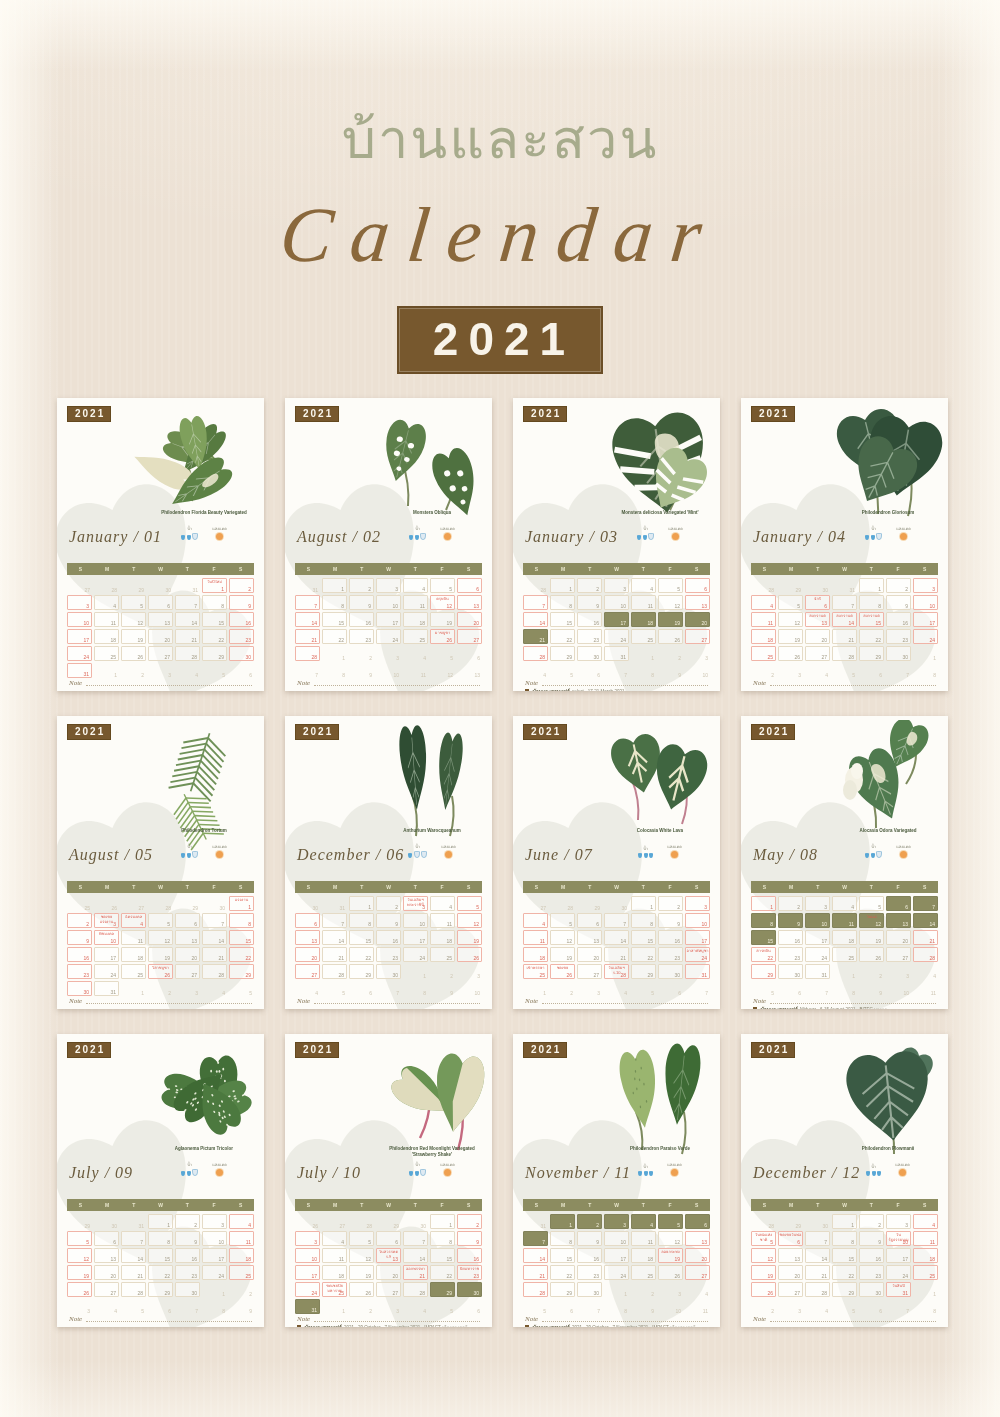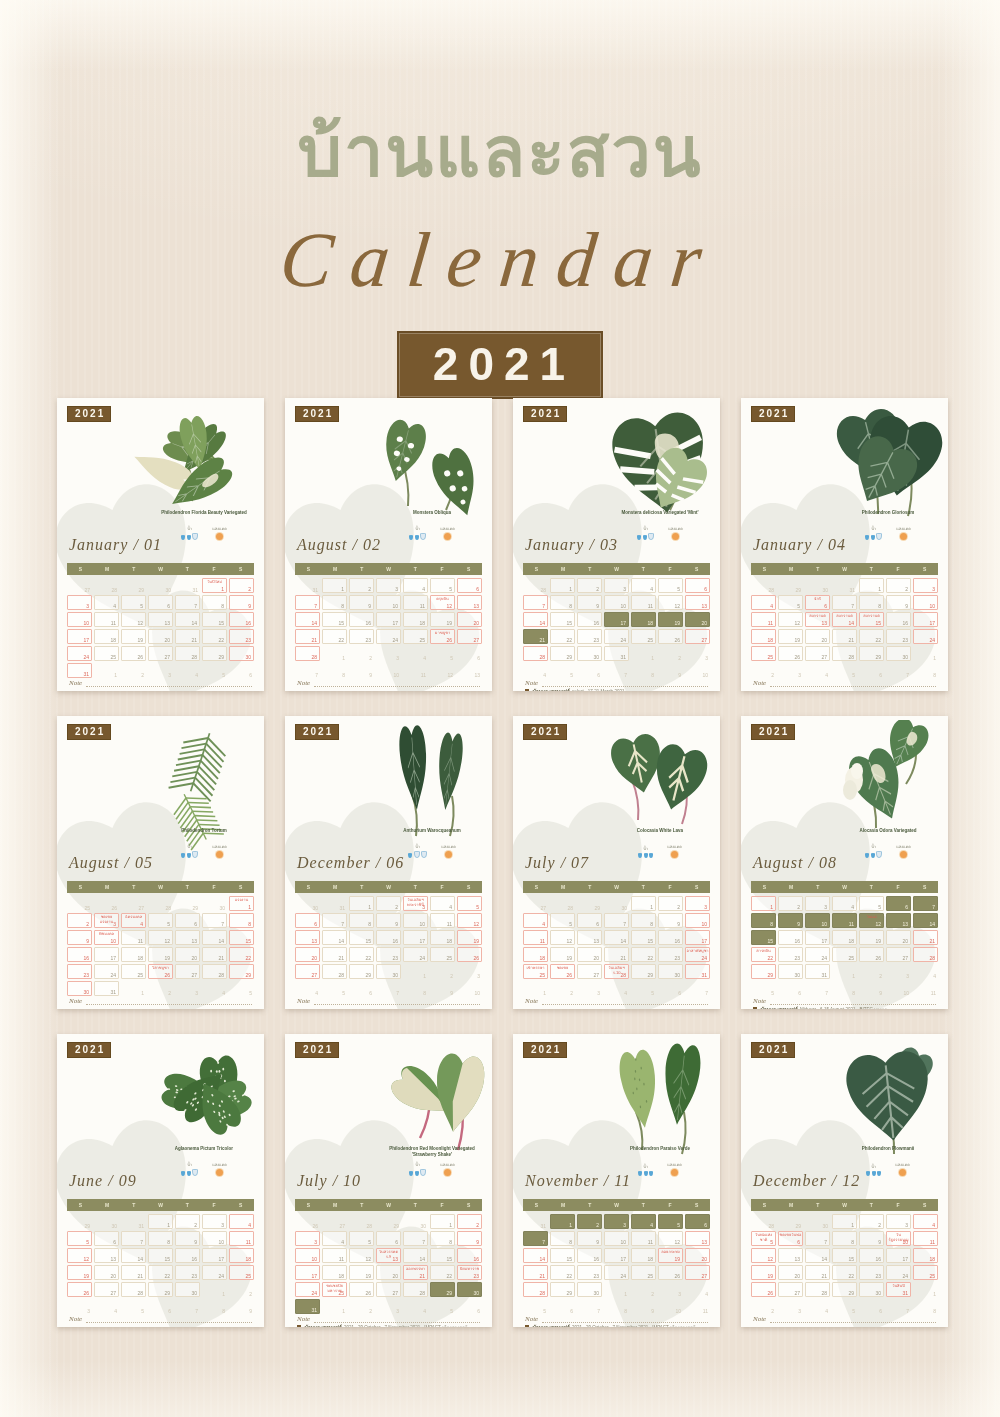--- a/index.html
+++ b/index.html
@@ -7,21 +7,21 @@
        font-family:"Liberation Sans",sans-serif;
        background:#ece1d4;}
   
   .texture{position:absolute;inset:0;pointer-events:none;
     background:
       repeating-linear-gradient(90deg, rgba(255,255,255,.10) 0 2px, rgba(0,0,0,0) 2px 7px),
       linear-gradient(90deg, rgba(255,252,245,.85) 0%, rgba(255,252,245,0) 6%, rgba(255,252,245,0) 94%, rgba(255,252,245,.8) 100%),
       linear-gradient(180deg, rgba(255,252,245,.75) 0%, rgba(255,252,245,0) 5%, rgba(255,252,245,0) 96%, rgba(255,252,245,.5) 100%),
       radial-gradient(1200px 500px at 50% -100px, rgba(255,250,240,.5), rgba(0,0,0,0) 70%);}
   .header{position:absolute;left:0;right:0;top:96px;text-align:center;}
-  .title-thai{font-size:70px;font-weight:bold;color:#a7ab8c;letter-spacing:2px;
+  .title-thai{font-size:54px;font-weight:normal;color:#a7ab8c;letter-spacing:2px;
       font-family:"Liberation Sans",sans-serif;}
   .title-script{margin-top:8px;font-family:"Liberation Serif",serif;font-style:italic;
       font-size:78px;color:#8a683c;letter-spacing:18px;transform:skewX(-6deg);}
   .year-box{display:inline-block;margin-top:26px;background:#77582e;color:#f8f3e9;
       font-size:46px;font-weight:bold;letter-spacing:10px;padding:4px 26px 6px 34px;
       border:2px solid #6a4d26;box-shadow:0 0 0 1px rgba(255,255,255,.25) inset;}
   
   .pages{position:absolute;left:57px;top:398px;width:891px;
       display:grid;grid-template-columns:repeat(4,207px);grid-auto-rows:293px;
       column-gap:21px;row-gap:25px;}
@@ -37,38 +37,38 @@
   .care{position:absolute;right:8px;top:127px;width:104px;display:flex;
       justify-content:center;gap:14px;align-items:flex-end;}
   .care .grp{display:flex;flex-direction:column;align-items:center;gap:1px;}
   .care .lbl{font-style:normal;font-size:4px;color:#8a8a77;}
   .drops{display:flex;gap:1.5px;align-items:flex-end;}
   .drop{width:4px;height:5px;border-radius:50% 50% 50% 50%/10% 10% 70% 70%;
       background:#58a7d6;}
   .drop.off{background:#dfeaf2;border:0.5px solid #9cc4dd;}
   .sun{width:7px;height:7px;border-radius:50%;background:#efa050;
       box-shadow:0 0 0 1px #f6d9b4;}
-  .month-label{position:absolute;left:12px;top:138px;font-family:"Liberation Serif",serif;
+  .month-label{position:absolute;left:12px;top:130px;font-family:"Liberation Serif",serif;
       font-style:italic;font-size:16px;color:#6b5c3e;letter-spacing:1px;}
   .weekbar{position:absolute;left:10px;top:165px;width:187px;height:12px;
       background:#8c8c60;display:flex;align-items:center;}
   .weekbar span{flex:1;text-align:center;font-size:5px;font-weight:bold;color:#e9e7cd;}
   .mgrid{position:absolute;left:10px;top:180px;width:187px;
       display:grid;grid-template-columns:repeat(7,1fr);grid-auto-rows:15px;gap:2px;}
   .c{position:relative;border-radius:1px;}
   .c .num{position:absolute;right:2px;bottom:0px;font-size:5px;color:#a39c87;}
   .c.in{border:1px solid #e5dbc6;background:rgba(255,255,255,.55);}
   .c.we{border-color:#f0b4a7;}
   .c.we .num{color:#dd6a5c;}
   .c.ev{background:#8c8c60;border:1px solid #82825a;}
   .c.ev .num{color:#f3efdd;}
   .c.out .num{color:#cfc7b4;}
   .hl{position:absolute;left:0;right:0;top:1px;text-align:center;font-size:4px;
       line-height:4.5px;color:#dd5b4e;overflow:hidden;max-height:9px;}
-  .note{position:absolute;left:12px;right:12px;top:281px;display:flex;align-items:flex-end;gap:4px;}
+  .note{position:absolute;left:12px;right:12px;top:281px;display:flex;align-items:flex-start;gap:4px;}
   .note .nlbl{font-family:"Liberation Serif",serif;font-style:italic;font-size:7px;color:#8a7a5c;}
   .note .line{flex:1;border-bottom:1px dotted #bfb29a;height:6px;}
   .footnote{position:absolute;left:12px;right:8px;top:289px;font-size:4.5px;color:#8a8570;
       display:flex;align-items:center;gap:3px;white-space:nowrap;overflow:hidden;}
   .fsq{width:4px;height:4px;background:#77582e;display:inline-block;}
   .fbrand{font-weight:bold;font-style:italic;color:#5f5a40;font-size:5px;}
 </style>
 </head>
 <body>
 
@@ -1280,21 +1280,21 @@
             <span class="drop"></span>
             <span class="drop"></span>
             <span class="drop"></span>
           </span>
         </span>
       <span class="grp">
           <i class="lbl">แสงแดด</i>
           <span class="sun"></span>
         </span>
     </div>
-    <div class="month-label">July / 07</div>
+    <div class="month-label">June / 07</div>
     <div class="weekbar">
         <span>S</span>
         <span>M</span>
         <span>T</span>
         <span>W</span>
         <span>T</span>
         <span>F</span>
         <span>S</span>
       </div>
     <div class="mgrid">
@@ -1471,21 +1471,21 @@
             <span class="drop"></span>
             <span class="drop"></span>
             <span class="drop off"></span>
           </span>
         </span>
       <span class="grp">
           <i class="lbl">แสงแดด</i>
           <span class="sun"></span>
         </span>
     </div>
-    <div class="month-label">August / 08</div>
+    <div class="month-label">May / 08</div>
     <div class="weekbar">
         <span>S</span>
         <span>M</span>
         <span>T</span>
         <span>W</span>
         <span>T</span>
         <span>F</span>
         <span>S</span>
       </div>
     <div class="mgrid">
@@ -1733,21 +1733,21 @@
             <span class="drop"></span>
             <span class="drop"></span>
             <span class="drop off"></span>
           </span>
         </span>
       <span class="grp">
           <i class="lbl">แสงแดด</i>
           <span class="sun"></span>
         </span>
     </div>
-    <div class="month-label">June / 09</div>
+    <div class="month-label">July / 09</div>
     <div class="weekbar">
         <span>S</span>
         <span>M</span>
         <span>T</span>
         <span>W</span>
         <span>T</span>
         <span>F</span>
         <span>S</span>
       </div>
     <div class="mgrid">

